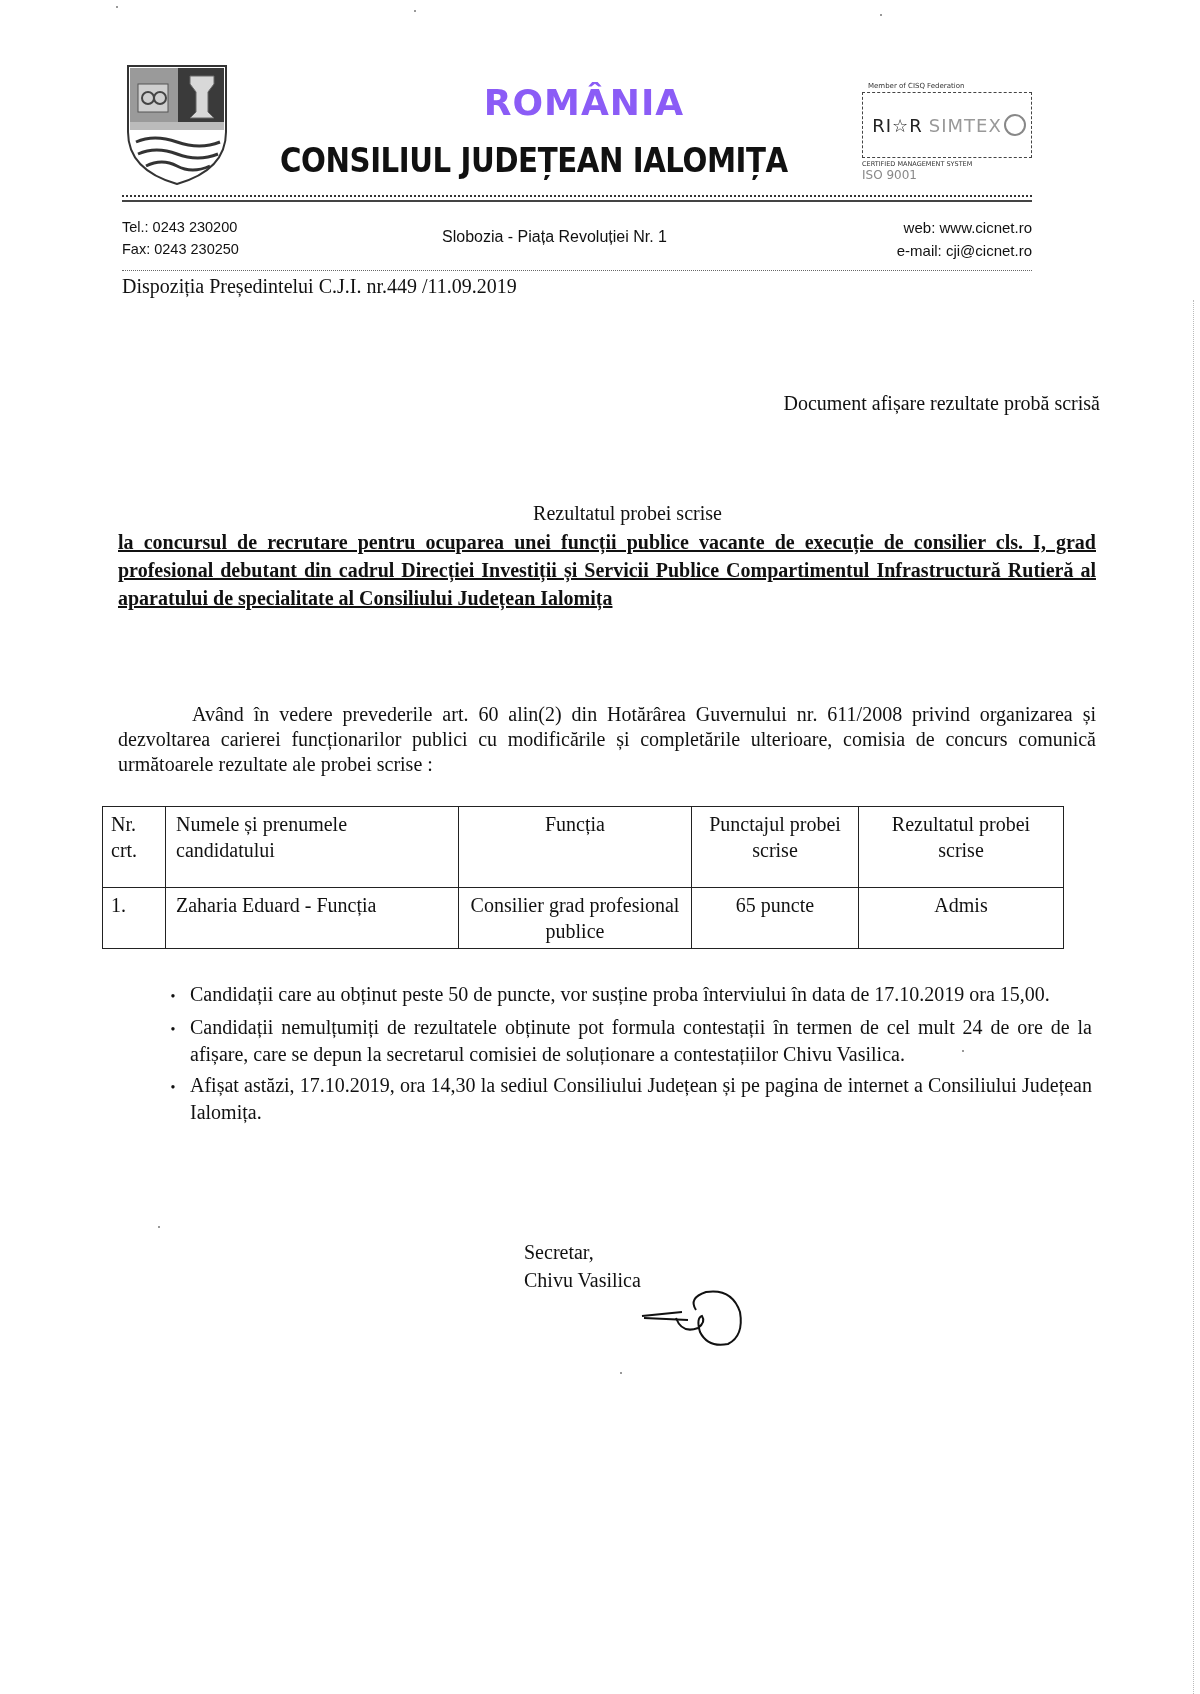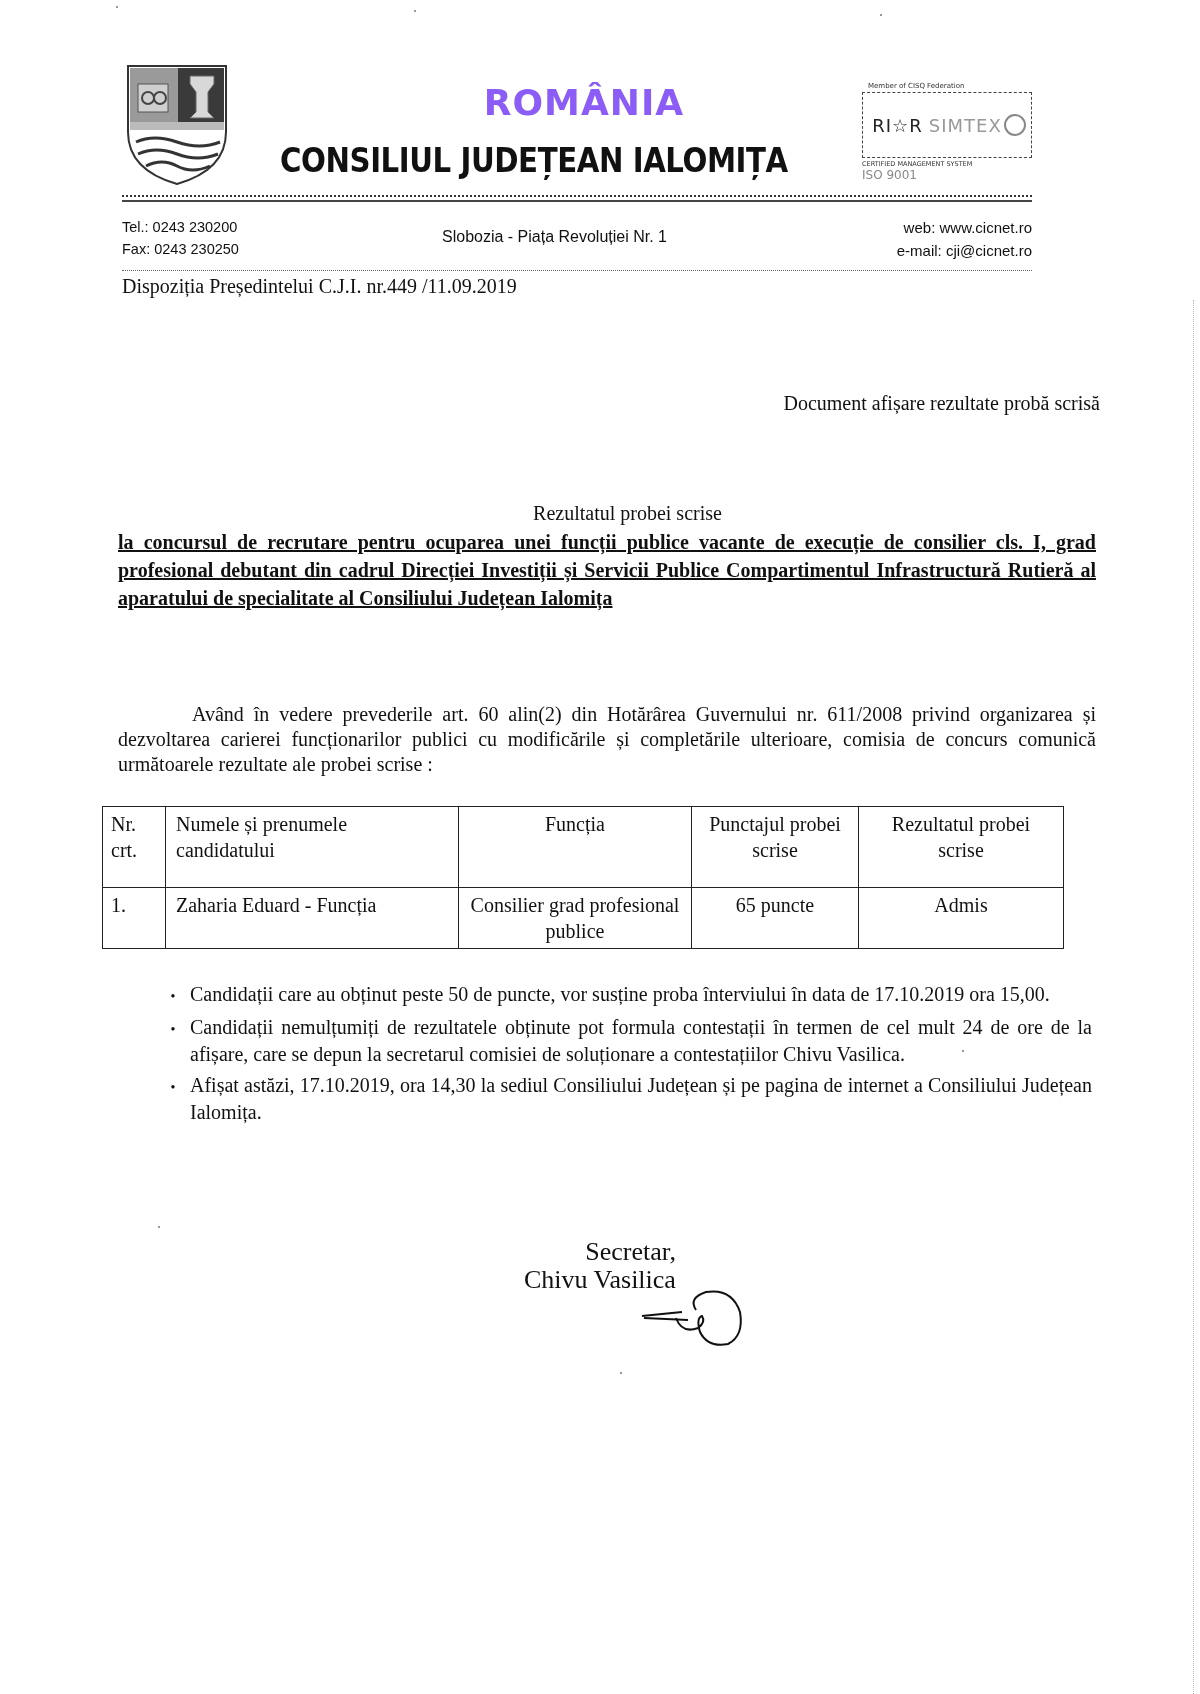--- a/index.html
+++ b/index.html
@@ -46,21 +46,21 @@
   .c1 { width: 44px; padding-left: 8px !important; }
   .c2 { width: 272px; }
   .c3 { width: 212px; text-align: center; }
   .c4 { width: 146px; text-align: center; }
   .c5 { text-align: center; }
 
   ul.notes { position: absolute; left: 148px; width: 944px; top: 982px; margin: 0; padding: 0; list-style: none; font-size: 20px; line-height: 25px; }
   ul.notes li { position: relative; padding-left: 42px; text-indent: -34px; margin-bottom: 6px; text-align: justify; }
   ul.notes li .bullet { display: inline-block; width: 34px; text-indent: 0; text-align: center; font-size: 14px; vertical-align: middle; }
 
-  .sign { position: absolute; left: 524px; top: 1238px; font-size: 26px; line-height: 28px; text-align: right; }
+  .sign { position: absolute; left: 524px; top: 1238px; font-size: 20px; line-height: 28px; text-align: left; }
   .signature { position: absolute; left: 636px; top: 1282px; width: 110px; height: 70px; }
 
   .speck { position: absolute; width: 2px; height: 2px; background: #777; border-radius: 50%; }
   .edge { position: absolute; right: 6px; top: 300px; height: 1394px; border-right: 1px dotted #bbb; }
 </style>
 </head>
 <body>
 
 <div class="crest">
   <svg width="106" height="124" viewBox="0 0 106 124">

